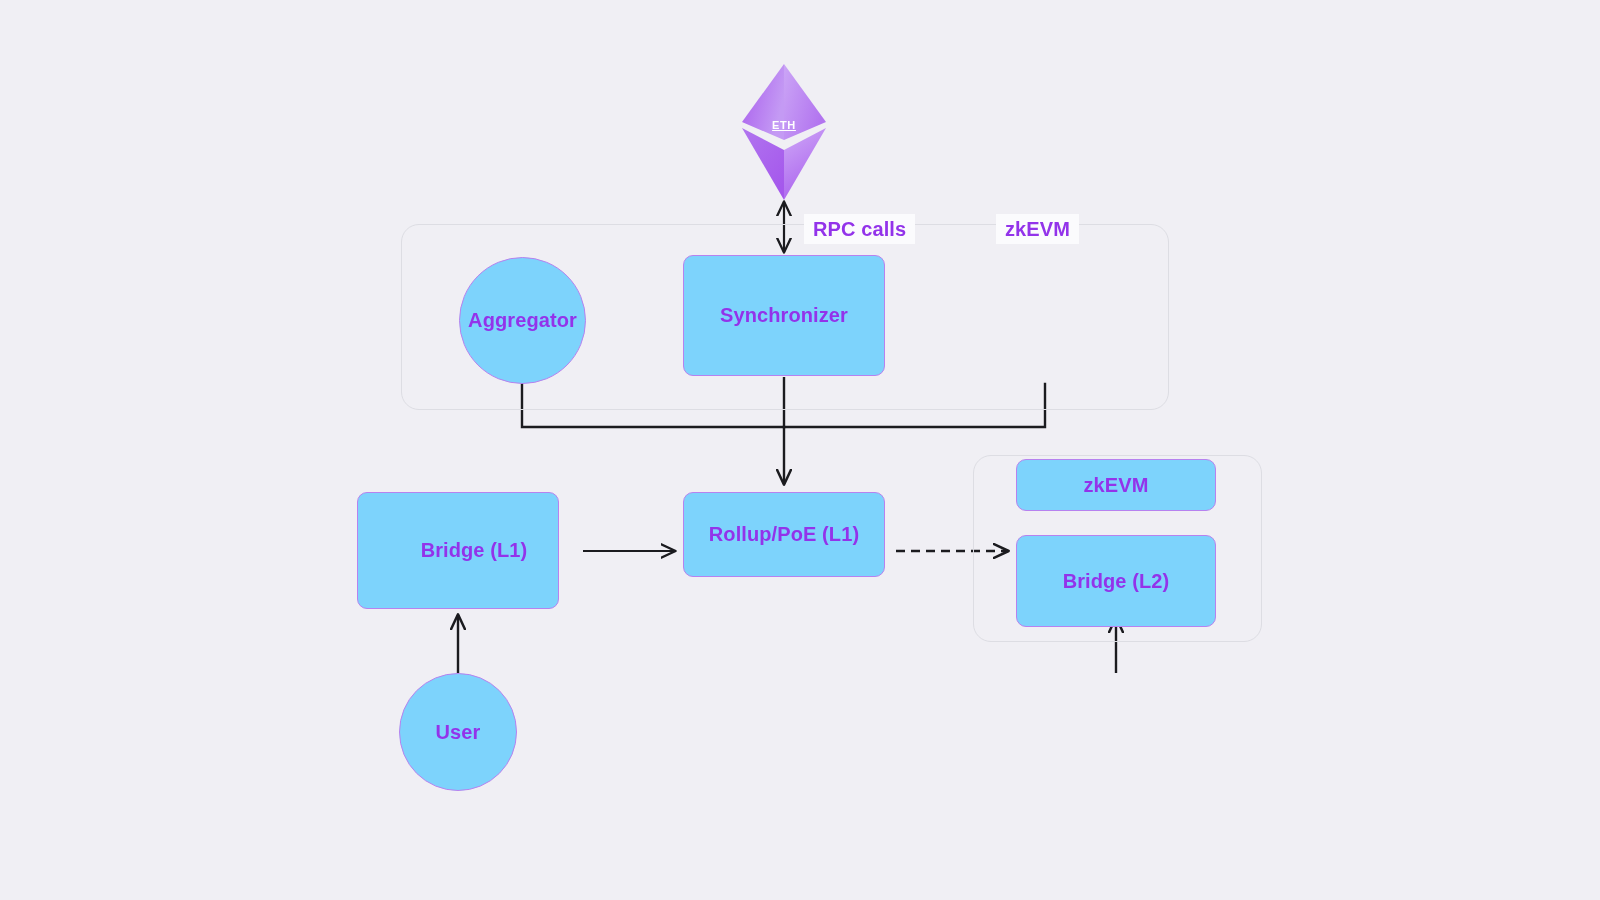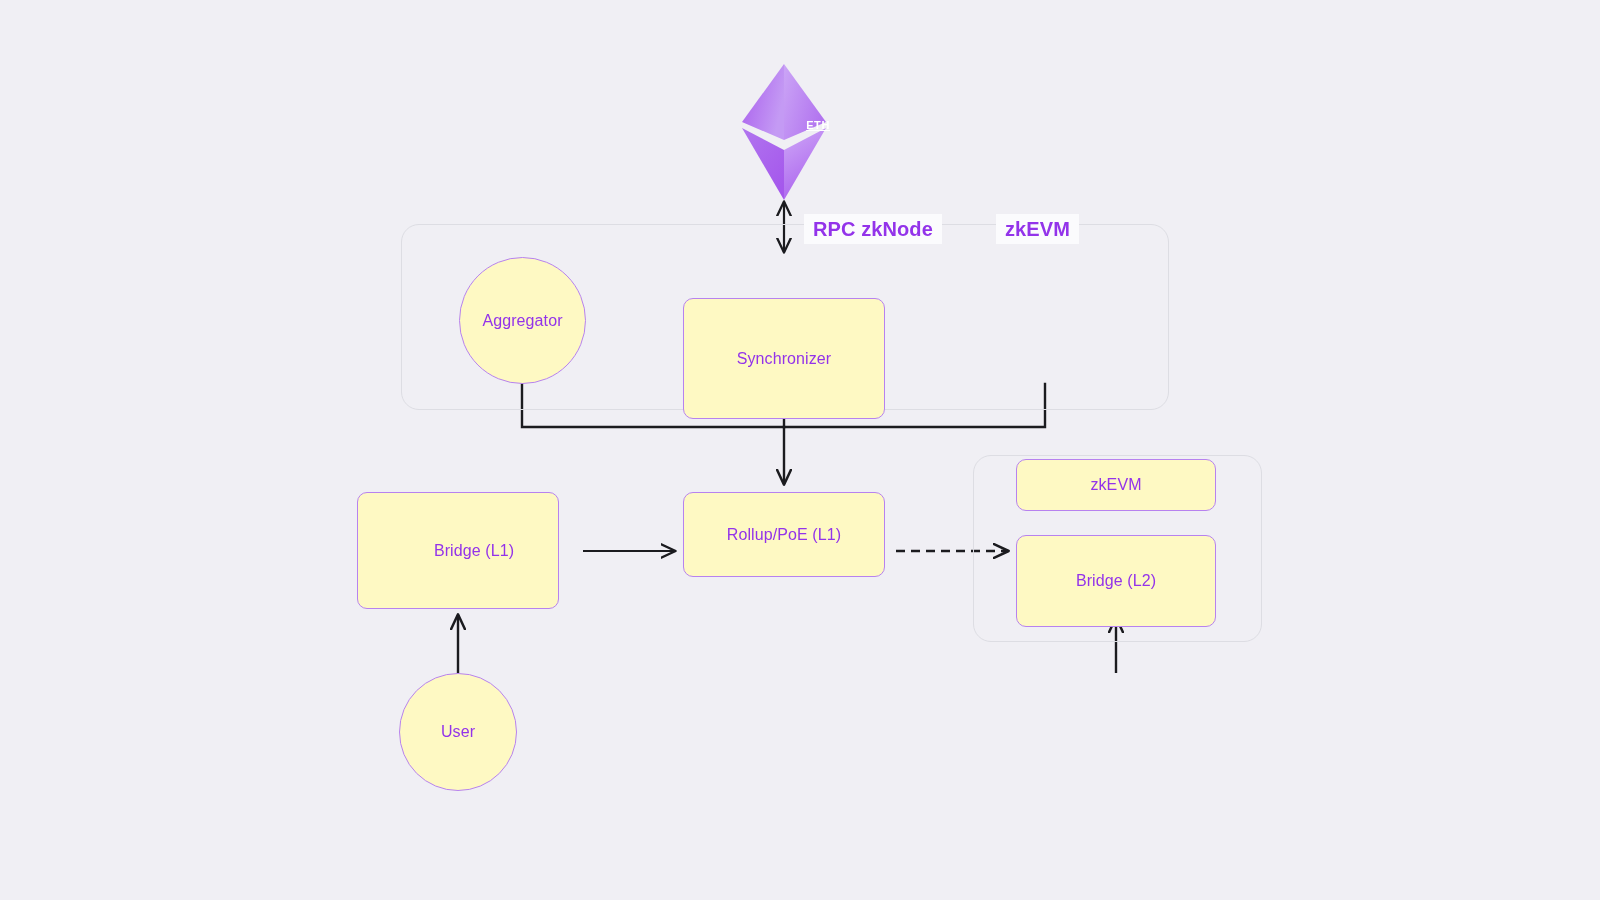--- a/index.html
+++ b/index.html
@@ -49,37 +49,37 @@
     padding: 2px 9px;
     white-space: nowrap;
     line-height: 26px;
   }
   #label-rpc   { left: 804px; top: 214px; }
   #label-zknode{ left: 996px; top: 214px; }
 
   
   .node {
     position: absolute;
-    background: #fef9c3;
+    background: #7dd3fc;
     border: 1.8px solid #b782ef;
     color: #9333ea;
     display: flex;
     align-items: center;
     justify-content: center;
     text-align: center;
-    font-size: 16px;
-    font-weight: 400;
+    font-size: 20px;
+    font-weight: 700;
     letter-spacing: .1px;
     box-sizing: border-box;
   }
   .node.rect   { border-radius: 10px; }
   .node.circle { border-radius: 50%; border-width: 1.6px; }
 
   #node-aggregator  { left: 459px; top: 257px;  width: 127px; height: 127px; }
-  #node-synchronizer{ left: 683px; top: 255px;  width: 202px; height: 121px; margin-top: 43px; }
+  #node-synchronizer{ left: 683px; top: 255px;  width: 202px; height: 121px; }
   #node-sequencer   { left: 982px; top: 255px;  width: 127px; height: 127px; }
 
   #node-bridge-l1   { left: 357px; top: 492px;  width: 202px; height: 117px; padding-left: 32px; }
   #node-rollup      { left: 683px; top: 492px;  width: 202px; height: 85px; }
 
   #node-zkevm       { left: 1016px; top: 459px; width: 200px; height: 52px; text-align: right; }
   #node-bridge-l2   { left: 1016px; top: 535px; width: 200px; height: 92px; }
 
   #node-user        { left: 399px; top: 673px;  width: 118px; height: 118px; }
   #node-user-l2     { left: 1057px; top: 673px; width: 118px; height: 118px; }
@@ -91,21 +91,21 @@
     top: 62px;
     width: 92px;
     height: 140px;
   }
   #eth-logo svg { display: block; width: 92px; height: 140px; }
   .eth-word {
     position: absolute;
     left: 0;
     top: 57px;
     width: 92px;
-    text-align: right;
+    text-align: center;
     color: #ffffff;
     font-size: 11px;
     font-weight: 700;
     letter-spacing: .6px;
     pointer-events: none;
     text-decoration: underline;
   }
 </style>
 </head>
 <body>
@@ -178,21 +178,21 @@
       <path d="M 46 138 L 46 88 L 4 66 Z" fill="url(#eth-bot-left)"></path>
 
       <path d="M 46 138 L 46 88 L 88 66 Z" fill="url(#eth-bot-right2)"></path>
     </svg>
     <div class="eth-word">ETH</div>
   </div>
 
   <div class="group" id="group-zknode"></div>
   <div class="group" id="group-l2"></div>
 
-  <div class="group-label" id="label-rpc">RPC zkNode</div>
+  <div class="group-label" id="label-rpc">RPC calls</div>
   <div class="group-label" id="label-zknode">zkEVM</div>
 
   <div class="node circle" id="node-aggregator">Aggregator</div>
 
   <div class="node rect" id="node-synchronizer">Synchronizer</div>
 
 
   <div class="node rect" id="node-bridge-l1">Bridge (L1)</div>
 
   <div class="node rect" id="node-rollup">Rollup/PoE (L1)</div>

